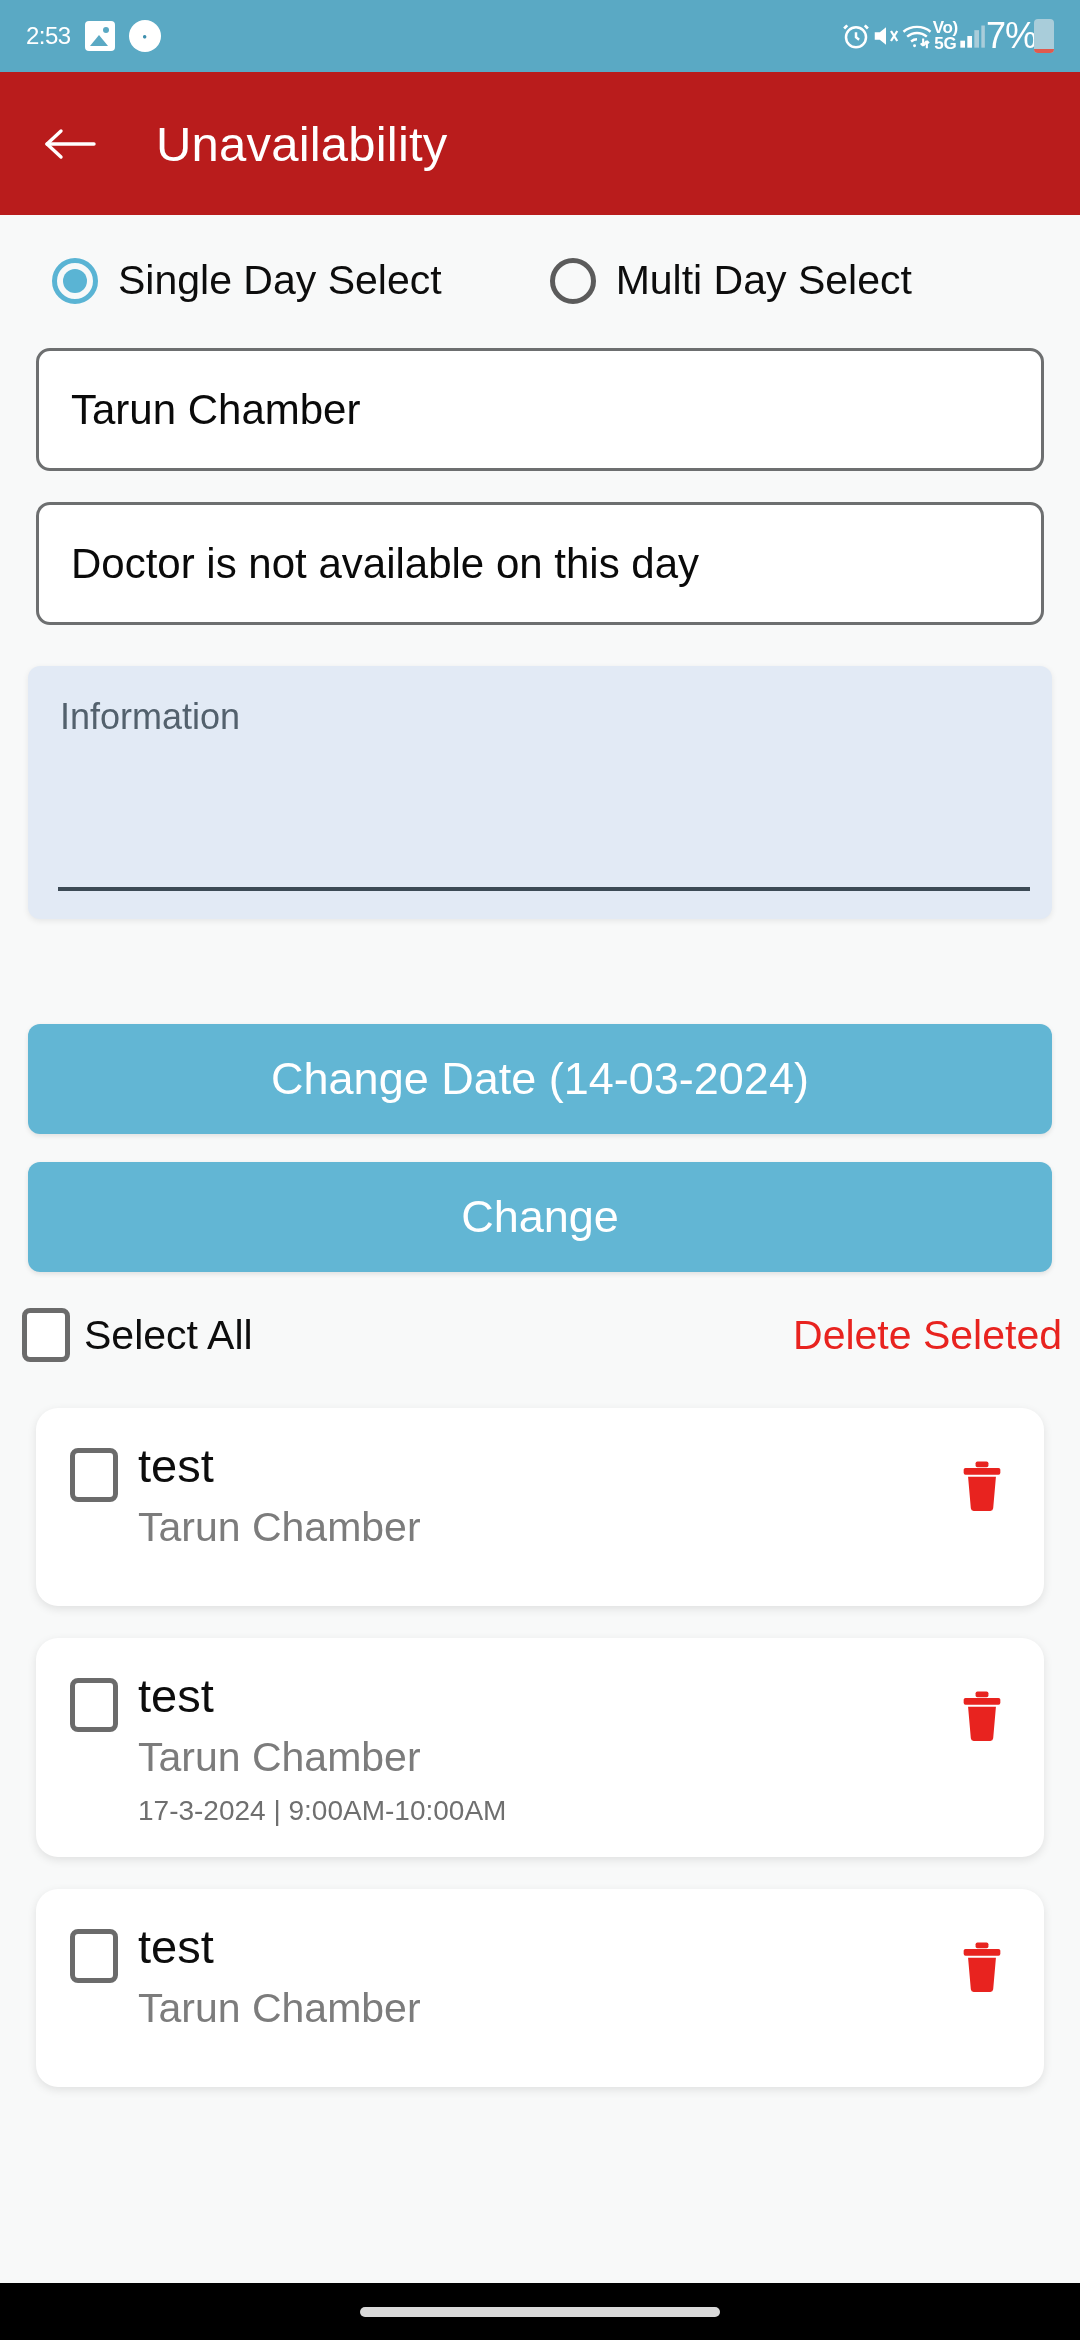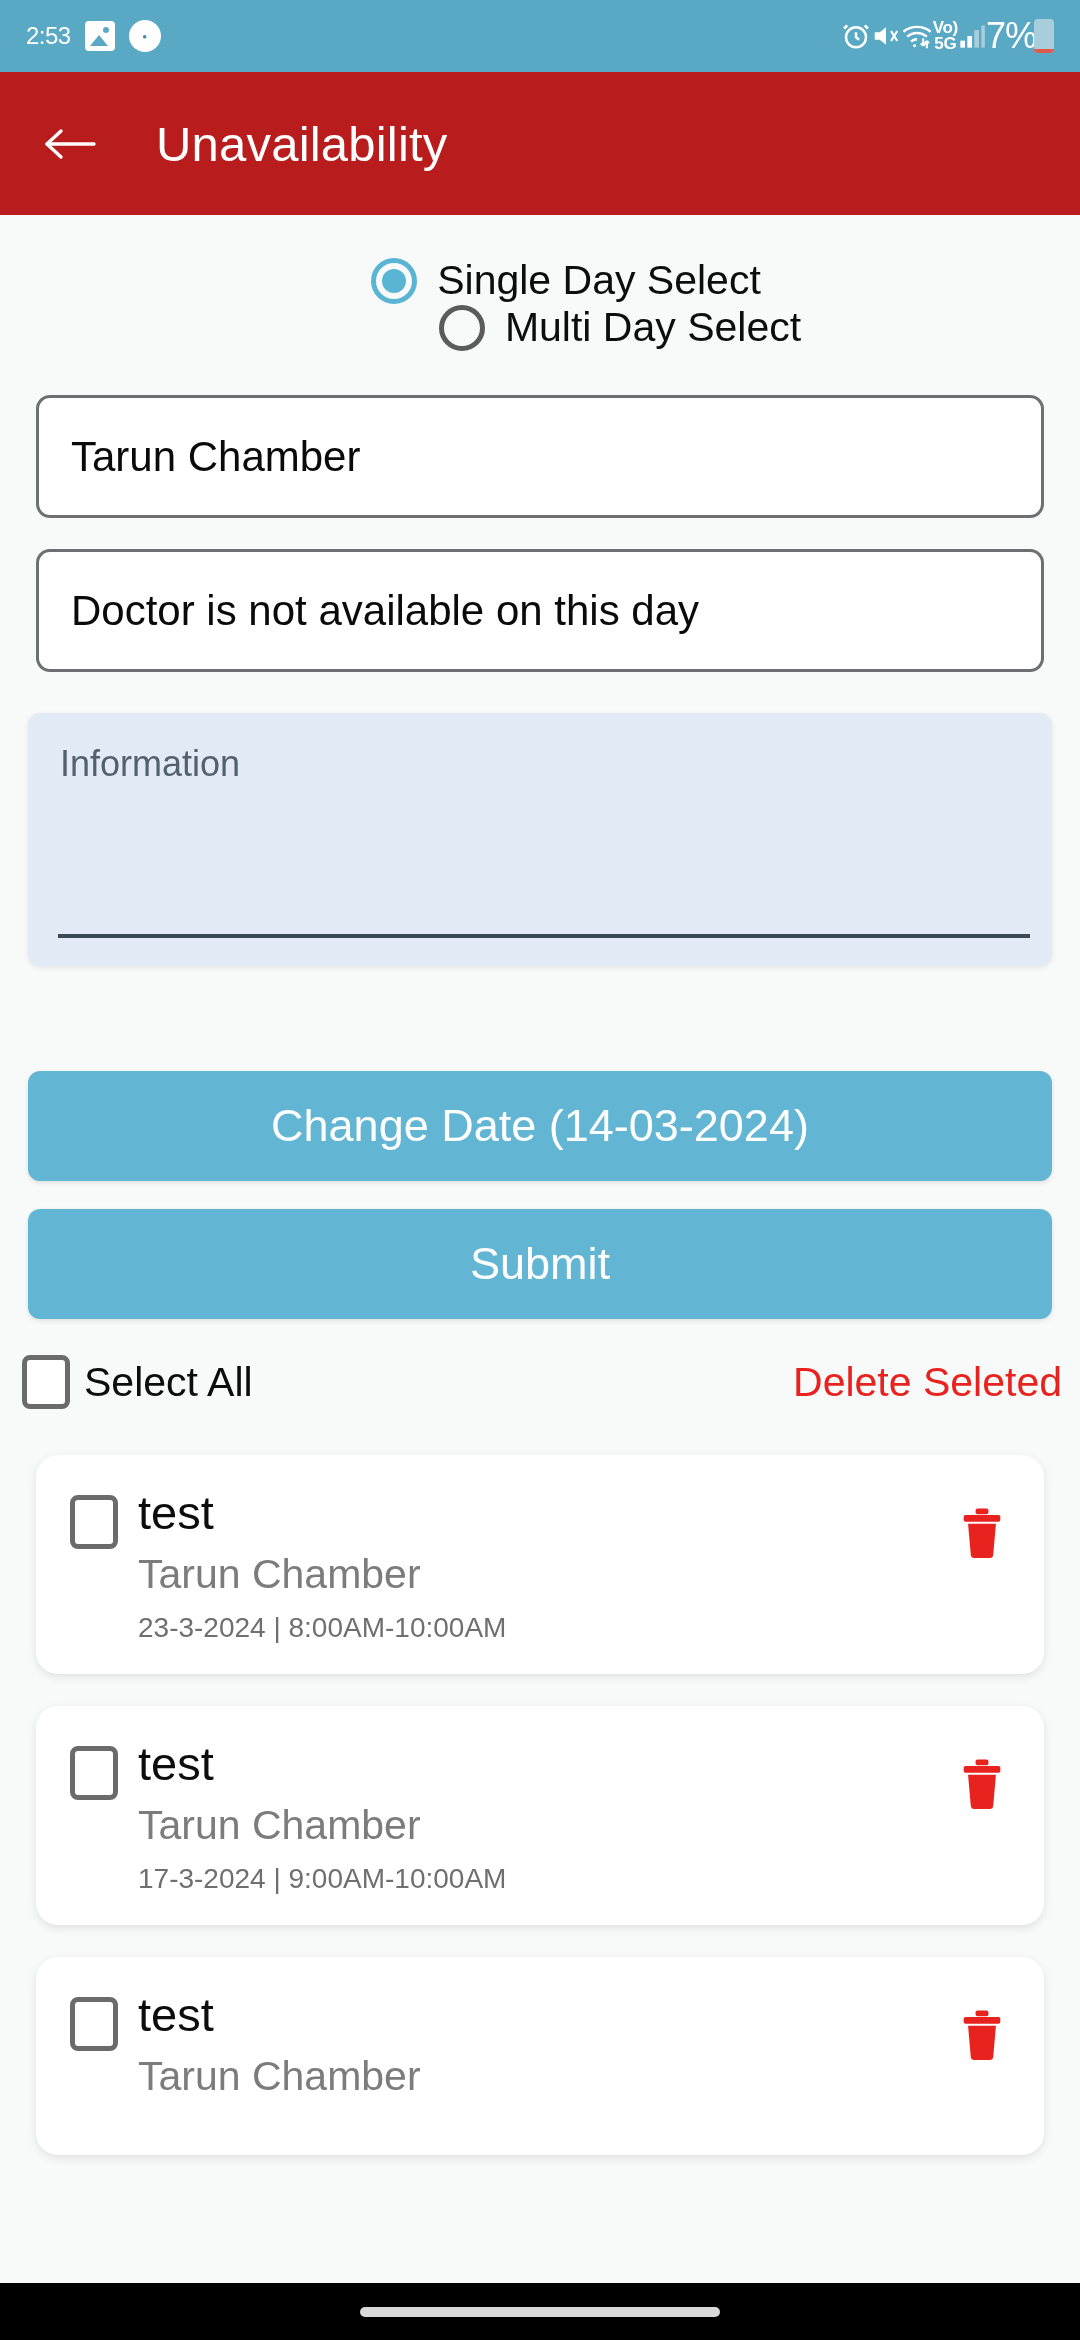--- a/index.html
+++ b/index.html
@@ -83,21 +83,20 @@
   .content {
     position: absolute; top: 215px; left: 0;
     width: 1080px; height: 2125px;
     background: #f8f9f9;
   }
 
   
   .radio-row {
     display: flex; align-items: center;
     padding: 42px 0 0 52px;
-    flex-direction: column;
   }
   .radio-item { display: flex; align-items: center; }
   .radio-item.second { margin-left: 108px; }
   .radio-outer {
     width: 46px; height: 46px; border-radius: 50%;
     border: 5px solid #5b5b5b;
     display: flex; align-items: center; justify-content: center;
     flex: 0 0 auto;
   }
   .radio-outer.checked { border-color: #5ab4d4; }
@@ -290,37 +289,36 @@
     <div class="info-box">
       <div class="info-label">Information</div>
       <div class="info-underline"></div>
     </div>
 
     <div class="pbtn" id="btn-change-date">
       <span>Change Date (14-03-2024)</span>
     </div>
 
     <div class="pbtn" id="btn-submit">
-      <span>Submit</span>
+      <span>Change</span>
     </div>
 
     <div class="selectall-row">
       <div class="cbox"></div>
       <div class="selectall-label">Select All</div>
       <div class="delete-selected">Delete Seleted</div>
     </div>
 
     <div class="list">
 
       <div class="card">
         <div class="cbox card-cb"></div>
         <div class="card-body">
           <div class="card-title">test</div>
           <div class="card-sub">Tarun Chamber</div>
-          <div class="card-meta">23-3-2024 | 8:00AM-10:00AM</div>
         </div>
         <div class="trash">
           <svg width="44" height="52" viewBox="0 0 24 28">
             <rect x="8.5" y="0.6" width="7" height="3.2" rx="1" fill="#e8231f"></rect>
             <rect x="2" y="4.2" width="20" height="3.6" rx="1" fill="#e8231f"></rect>
             <path d="M4.4 9h15.2l-1.5 17.2a1.6 1.6 0 0 1-1.6 1.4H7.5a1.6 1.6 0 0 1-1.6-1.4L4.4 9z" fill="#e8231f"></path>
           </svg>
         </div>
       </div>
 

